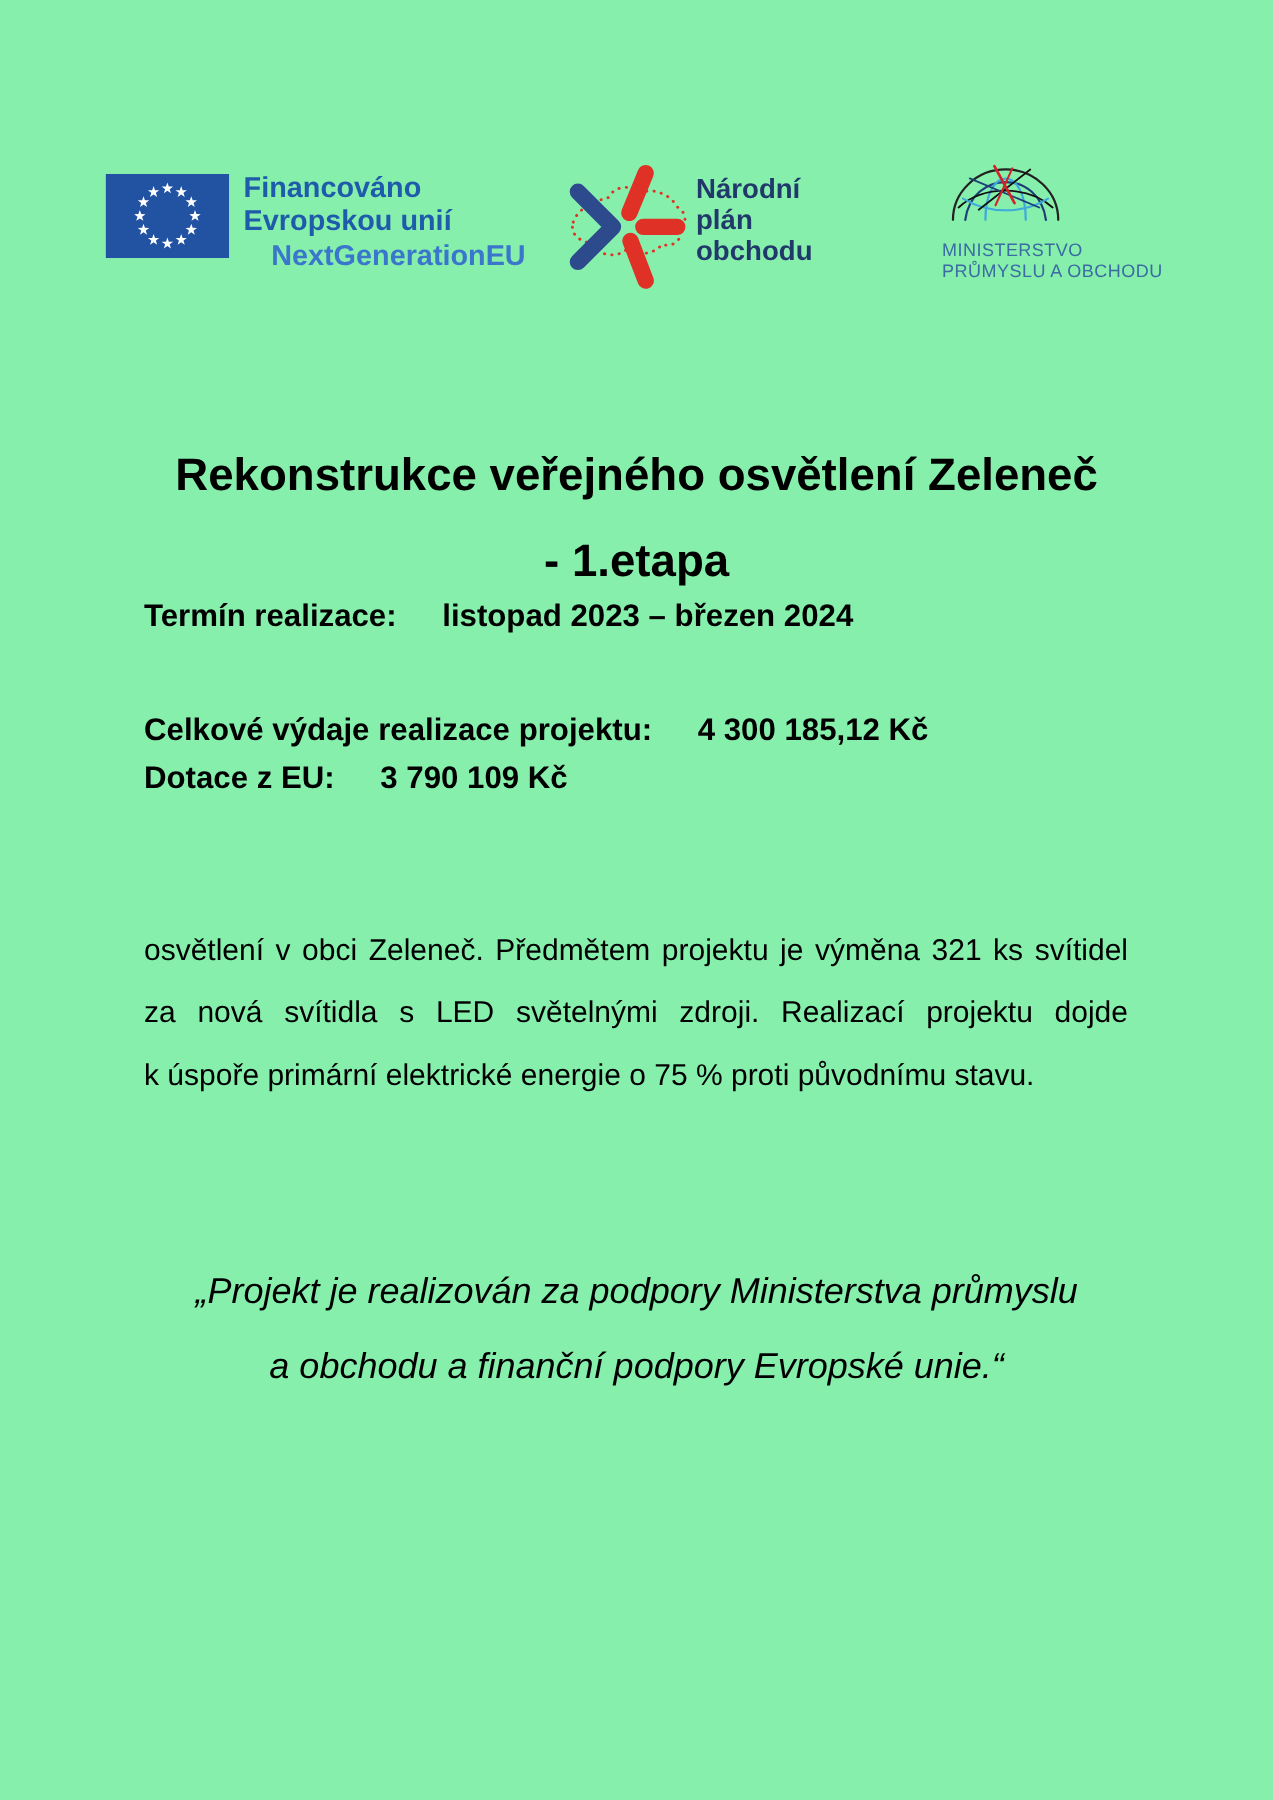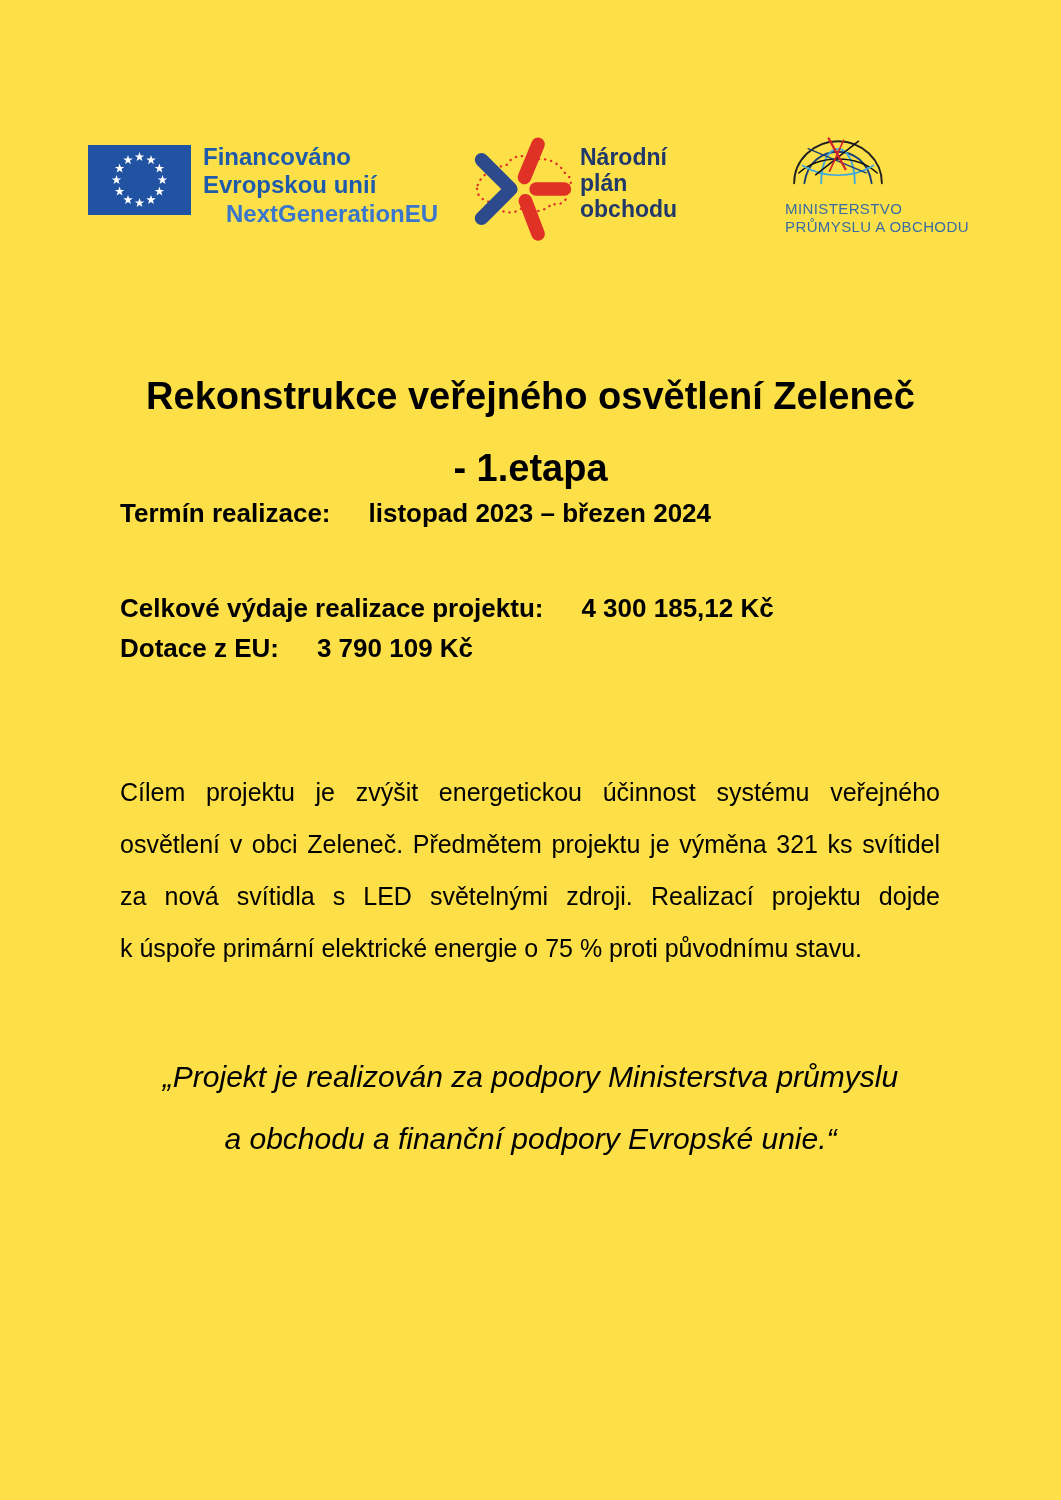--- a/index.html
+++ b/index.html
@@ -1,19 +1,19 @@
 <!DOCTYPE html>
 <html><head>
 <meta charset="utf-8">
 <style>
   html,body{margin:0;padding:0;background:#ffffff;}
   .page{
     position:relative;
     width:1061px;height:1500px;
-    background:#fde047;
+    background:#86efac;
     font-family:"Liberation Sans", sans-serif;
     color:#000000;
     overflow:hidden;
   }
 
   
   .eu-logo{position:absolute;left:88px;top:143px;width:360px;height:90px;}
   .eu-flag{position:absolute;left:0;top:2px;display:block;}
   .eu-text{position:absolute;left:115px;top:0;}
   .eu-bold{font-weight:bold;font-size:24px;line-height:28px;color:#1f5bab;}
@@ -129,21 +129,20 @@
     <span class="detail-label">Termín realizace:</span><span class="detail-value">listopad 2023 – březen 2024</span>
   </div>
   <div class="detail-row r1">
     <span class="detail-label">Celkové výdaje realizace projektu:</span><span class="detail-value">4 300 185,12 Kč</span>
   </div>
   <div class="detail-row r2">
     <span class="detail-label">Dotace z EU:</span><span class="detail-value">3 790 109 Kč</span>
   </div>
 
   <div class="paragraph">
-    <div class="para-line just">Cílem projektu je zvýšit energetickou účinnost systému veřejného</div>
     <div class="para-line just">osvětlení v obci Zeleneč. Předmětem projektu je výměna 321 ks svítidel</div>
     <div class="para-line just">za nová svítidla s LED světelnými zdroji. Realizací projektu dojde</div>
     <div class="para-line">k úspoře primární elektrické energie o 75 % proti původnímu stavu.</div>
   </div>
 
   <div class="quote">
     <div>„Projekt je realizován za podpory Ministerstva průmyslu</div>
     <div>a obchodu a finanční podpory Evropské unie.“</div>
   </div>
 

